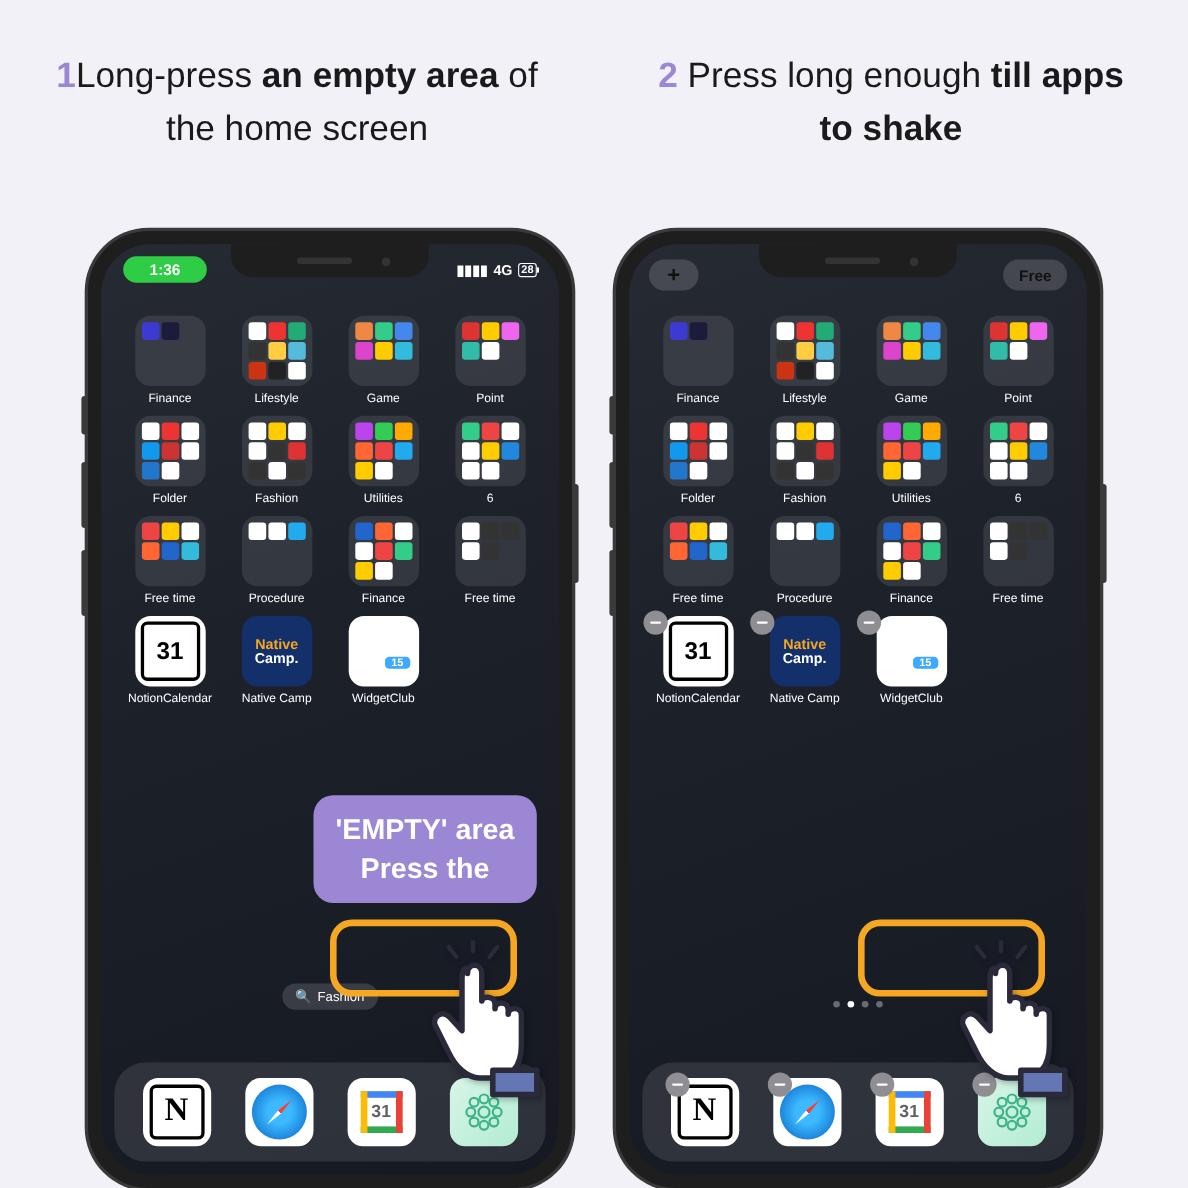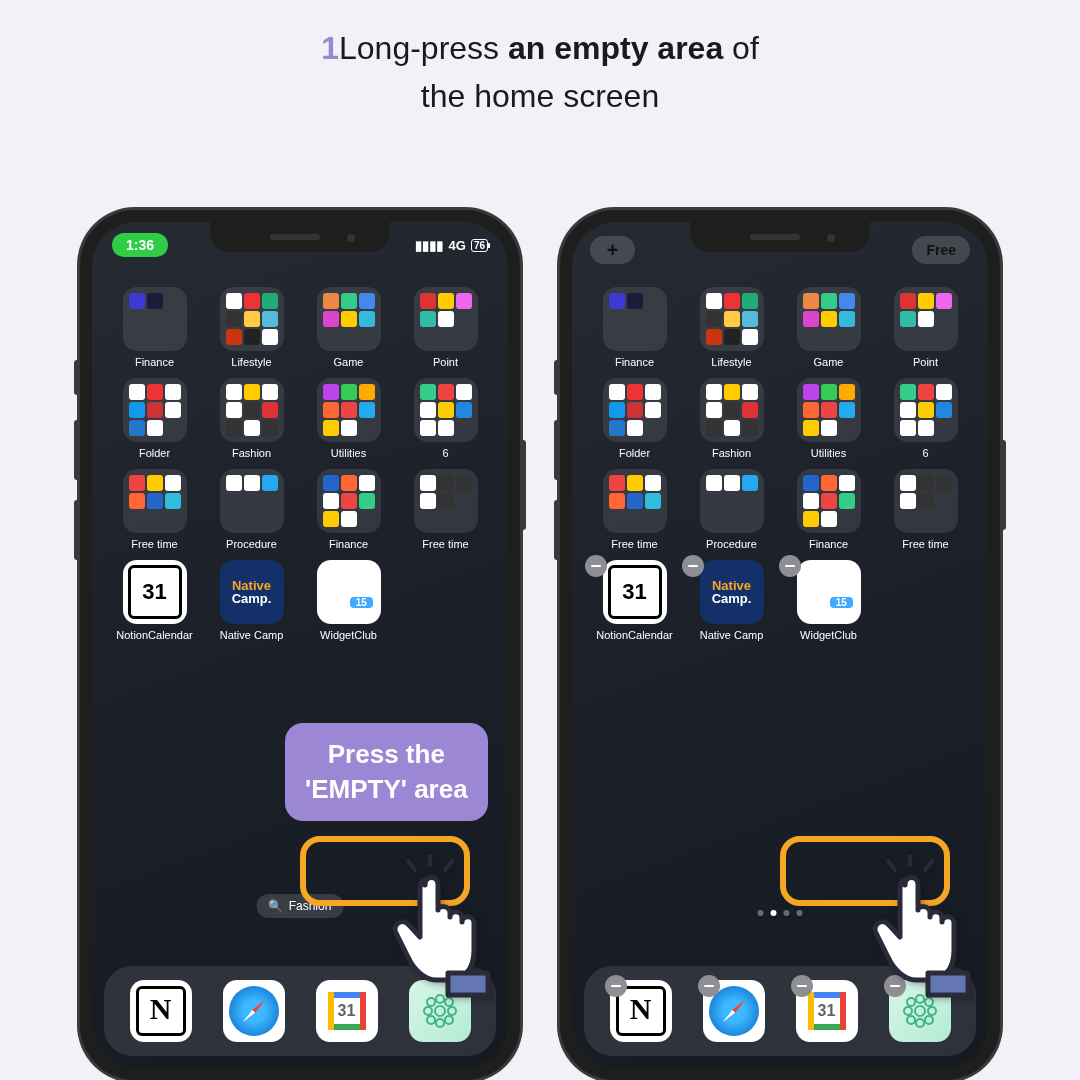--- a/index.html
+++ b/index.html
@@ -7,21 +7,21 @@
     width: 1080px;
     height: 1080px;
     background: #f3f1f8;
     font-family: -apple-system, BlinkMacSystemFont, "Helvetica Neue", Arial, sans-serif;
     position: relative;
     overflow: hidden;
   }
   .instructions {
     position: absolute;
     width: 100%;
-    top: 24px;
+    top: 44px;
     display: flex;
     justify-content: space-around;
   }
   .instr {
     font-size: 32px;
     line-height: 1.5;
     color: #1a1a1a;
     text-align: center;
     max-width: 460px;
   }
@@ -84,21 +84,21 @@
     justify-content: space-between;
     align-items: center;
     padding: 0 20px;
     color: #fff;
     font-size: 14px;
     font-weight: 600;
     z-index: 5;
   }
   .time-pill {
     background: #2fcc46;
-    padding: 4px 14px;
+    padding: 4px 24px;
     border-radius: 15px;
     font-size: 14px;
   }
   .status-right { display:flex; gap:5px; align-items:center; font-size:13px;}
   .battery-box{ display:inline-block; border:1.5px solid #fff; border-radius:3px; padding:0 2px; font-size:10px; position:relative;}
   .battery-box::after{content:""; position:absolute; right:-3px; top:3px; width:2px; height:5px; background:#fff; border-radius:0 1px 1px 0;}
   .edit-bar { position:absolute; top:14px; left:18px; right:18px; display:flex; justify-content:space-between; z-index:5;}
   .plus-pill, .done-pill{
     background:rgba(120,120,128,0.4); color:#333; font-weight:700;
     border-radius:16px; display:flex; align-items:center; justify-content:center;
@@ -210,37 +210,40 @@
   .green-app{background:linear-gradient(135deg,#d8f5e8,#b3ecd2);}
   .green-app svg{width:40px; height:40px;}
 </style>
 </head>
 <body>
 
 <div class="instructions">
   <div class="instr">
     <span class="num">1</span><span>Long-press </span><span class="bold">an empty area</span><span> of the home screen</span>
   </div>
+  <div class="instr">
+    <span class="num">2</span><span> Press long enough </span><span class="bold">till apps to shake</span>
+  </div>
 </div>
 
 <div class="phones">
 
   <div class="phone">
     <div class="side-left-1"></div>
       <div class="side-left-2"></div>
       <div class="side-left-3"></div>
       <div class="side-right"></div>
     <div class="screen">
       <div class="notch"></div>
       <div class="status-bar">
         <div class="time-pill">1:36</div>
         <div class="status-right">
           <span>▮▮▮▮</span>
           <span>4G</span>
-          <span class="battery-box">76</span>
+          <span class="battery-box">28</span>
         </div>
       </div>
 
       <div class="grid" id="grid1">
           <div class="folder">
             <div class="folder-box">
               <div class="mini" style="background: rgb(59, 59, 209);"></div>
               <div class="mini" style="background: rgb(27, 27, 59);"></div>
               <div class="mini"></div>
               <div class="mini"></div>
@@ -467,22 +470,22 @@
                   <circle cx="11" cy="29" r="4"></circle>
                   <circle cx="29" cy="29" r="4"></circle>
                 </g>
               </svg>
             </div>
           </div>
       </div>
     </div>
 
     <div class="callout" style="top:513px; left:205px;">
+      <div>'EMPTY' area</div>
       <div>Press the</div>
-      <div>'EMPTY' area</div>
     </div>
     <div class="target-box" style="top:626px; left:220px; width:170px; height:70px;"></div>
     <div class="hand" style="top:645px; left:300px;">
       <svg width="140" height="150" viewBox="0 0 140 150">
         <g stroke="#2a2a3a" stroke-width="5" stroke-linejoin="round">
           <path fill="#fff" d="M45 30 C45 20 58 20 58 30 L58 55 C58 50 70 50 70 58 L70 62 C70 55 82 55 82 63 L82 67 C82 60 94 60 94 68 L94 95 C94 115 85 125 66 125 L56 125 C45 125 34 115 28 102 L16 78 C12 70 22 62 29 70 L40 82 L40 35 C40 25 45 22 45 30 Z"></path>
           <rect x="68" y="118" width="40" height="22" fill="#6576b5"></rect>
         </g>
         <g stroke="#2a2a3a" stroke-width="4" fill="none" stroke-linecap="round">
           <path d="M35 15 L28 6"></path>

